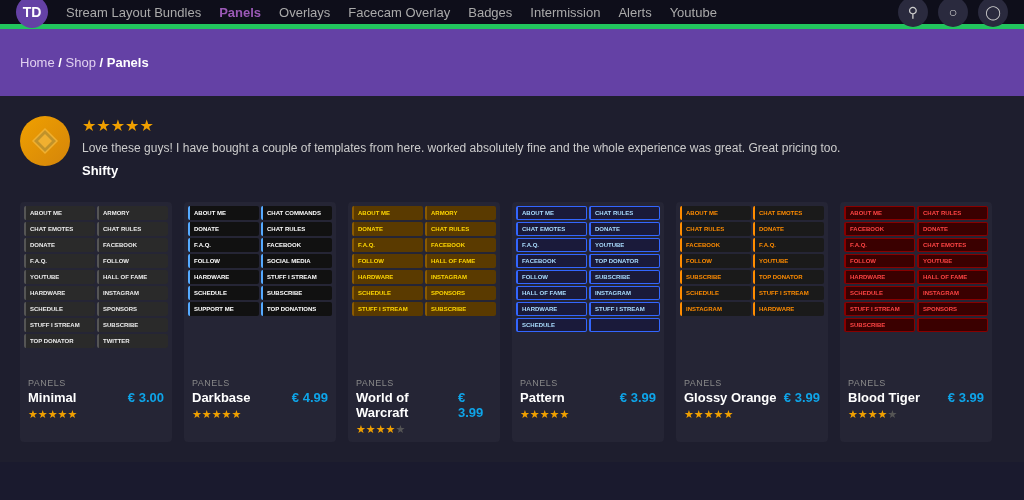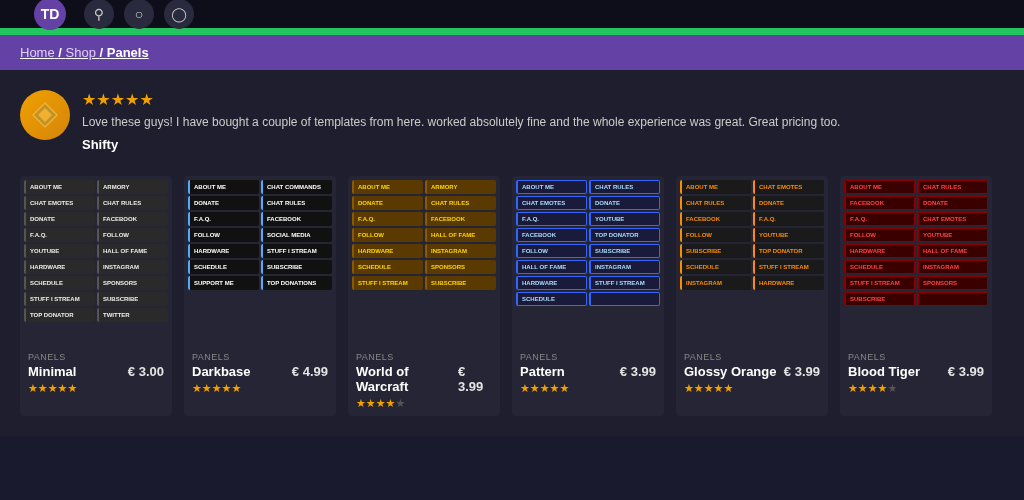--- a/index.html
+++ b/index.html
@@ -3,23 +3,23 @@
   <meta charset="utf-8">
   <style>
     * { margin: 0; padding: 0; box-sizing: border-box; }
     body { font-family: Arial, sans-serif; background: #1a1a2e; color: #fff; width: 1024px; min-height: 500px; overflow-x: hidden; }
 
     
     .navbar {
       background: #0e0e1a;
       display: flex;
       align-items: center;
-      padding: 0 34px;
-      height: 35px;
-      border-bottom: 7px solid #22c55e;
+      padding: 0 16px;
+      height: 29px;
+      border-bottom: 5px solid #22c55e;
     }
     .navbar-logo {
       width: 32px; height: 32px;
       background: #6441a5;
       border-radius: 50%;
       display: flex; align-items: center; justify-content: center;
       font-weight: bold; font-size: 14px; color: #fff;
       margin-right: 18px; flex-shrink: 0;
     }
     .navbar-links {
@@ -35,22 +35,22 @@
     .navbar-icon-btn {
       width: 30px; height: 30px; border-radius: 50%;
       background: #2a2a3e; border: none; color: #ccc;
       display: flex; align-items: center; justify-content: center;
       cursor: pointer; font-size: 14px;
     }
 
     
     .breadcrumb-bar {
       background: #6441a5;
-      padding: 10px 20px;
-      display: flex; align-items: center; justify-content: space-between; text-decoration: underline;
+      padding: 26px 20px;
+      display: flex; align-items: center; justify-content: space-between;
     }
     .breadcrumb {
       font-size: 13px; color: #e0d0f0;
     }
     .breadcrumb span { color: #fff; font-weight: bold; }
     .breadcrumb a { color: #e0d0f0; text-decoration: none; }
     .sort-dropdown {
       background: #7b52c0; border: none; color: #fff;
       padding: 7px 14px; border-radius: 20px;
       font-size: 13px; cursor: pointer;
@@ -125,29 +125,39 @@
     .product-info {
       padding: 8px 8px 6px;
     }
     .product-label {
       font-size: 9px; color: #888; text-transform: uppercase; letter-spacing: 0.5px; margin-bottom: 2px;
     }
     .product-row {
       display: flex; justify-content: space-between; align-items: center;
     }
     .product-name { font-size: 13px; color: #fff; font-weight: bold; }
-    .product-price { font-size: 13px; color: #e5e5e5; font-weight: bold; }
+    .product-price { font-size: 13px; color: #0ea5e9; font-weight: bold; }
     .product-stars { color: #f0a000; font-size: 11px; margin-top: 3px; }
     .star-empty { color: #555; }
   </style>
 </head>
 <body>
 
 <nav class="navbar">
   <div class="navbar-logo">TD</div>
+  <div class="navbar-links" id="navbar-links">
+      <a>Stream Layout Bundles</a>
+      <a class="active">Panels</a>
+      <a>Overlays</a>
+      <a>Facecam Overlay</a>
+      <a>Badges</a>
+      <a>Intermission</a>
+      <a>Alerts</a>
+      <a>Youtube</a>
+    </div>
   <div class="navbar-icons">
     <button class="navbar-icon-btn">⚲</button>
     <button class="navbar-icon-btn">○</button>
     <button class="navbar-icon-btn">◯</button>
   </div>
 </nav>
 
 <div class="breadcrumb-bar">
   <div class="breadcrumb">
     <a>Home</a>

